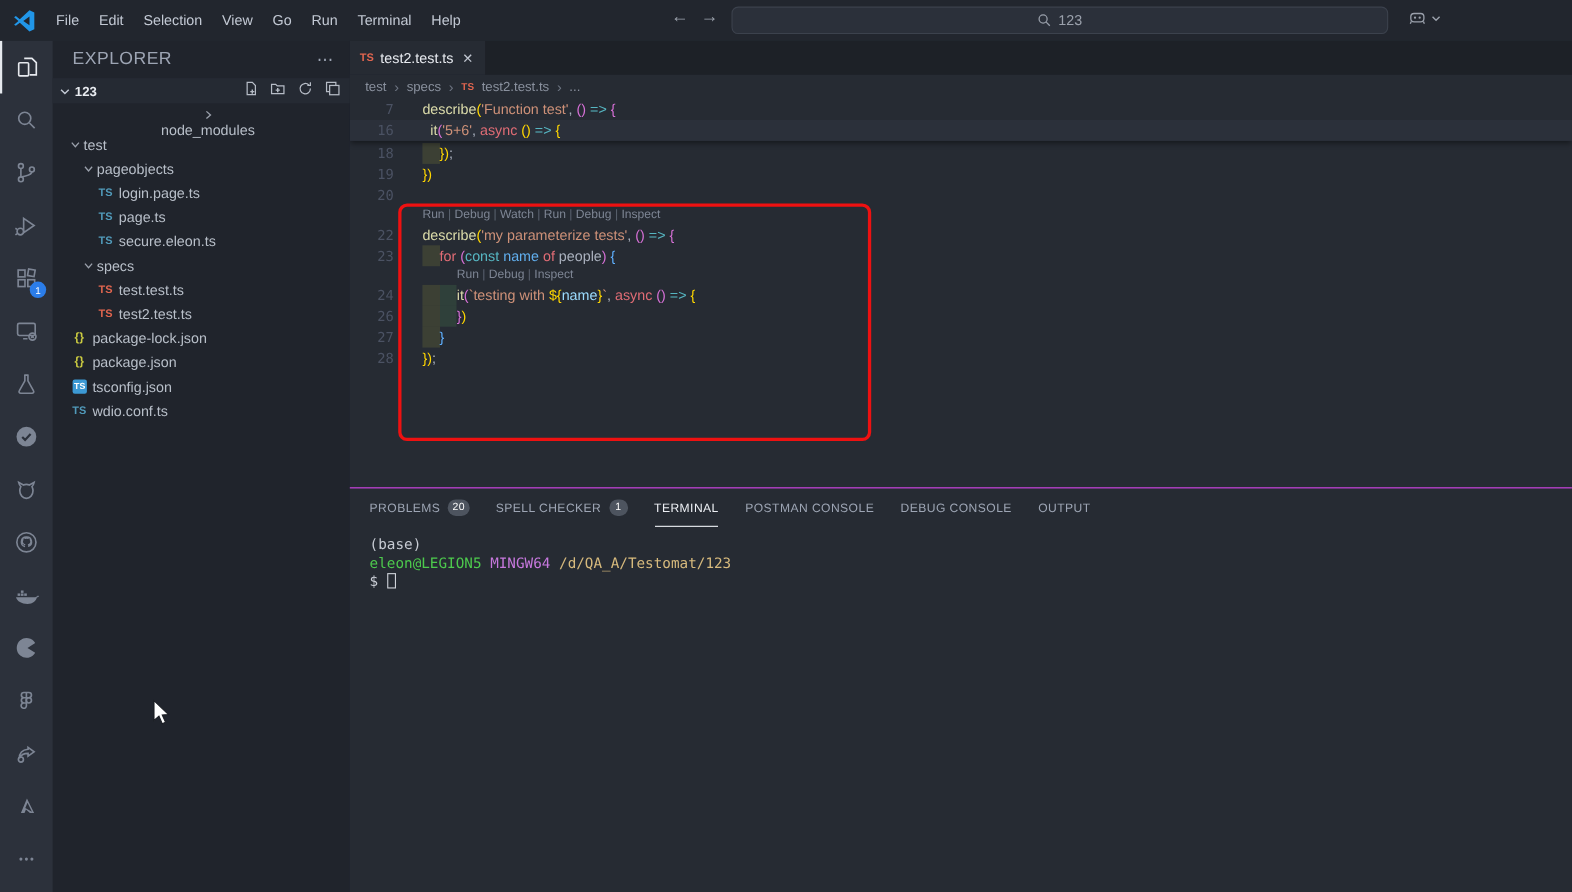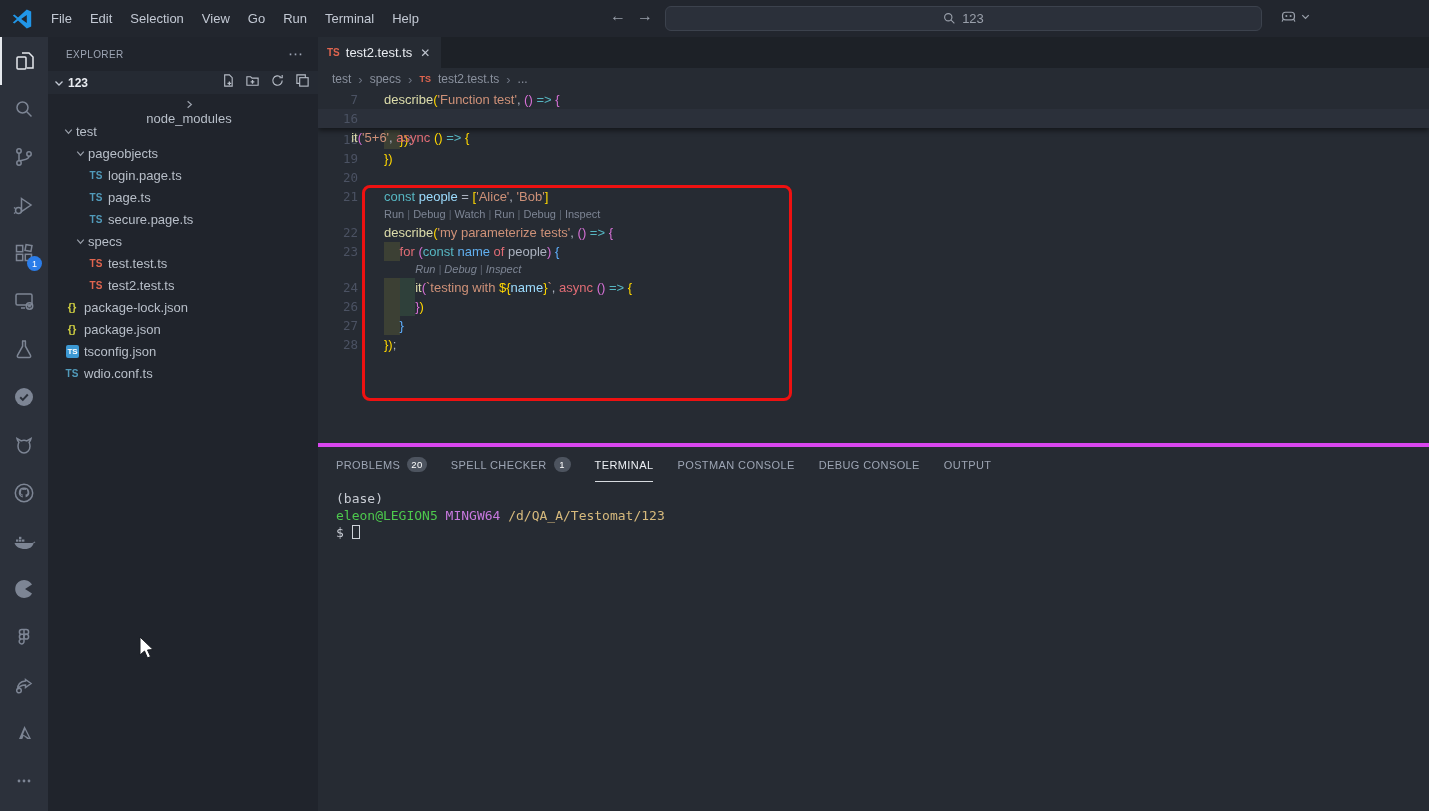--- a/index.html
+++ b/index.html
@@ -24,21 +24,21 @@
     background:#2c313b; display:flex; flex-direction:column; }
   .act-item { position:relative; width:48px; height:48px; display:flex; align-items:center; justify-content:center; }
   .act-item svg { width:24px; height:24px; }
   .act-item.active { border-left:2px solid #e6e9ee; }
   .act-badge { position:absolute; right:6px; bottom:6px; min-width:15px; height:15px; border-radius:8px;
     background:#2b7de9; color:#fff; font-size:9px; display:flex; align-items:center; justify-content:center; padding:0 3px; }
 
   
   #sidebar { position:absolute; left:48px; top:37px; width:270px; height:774px; background:#20242c; }
   #sidebar-header { height:34px; display:flex; align-items:center; justify-content:space-between; padding:0 14px 0 18px; }
-  #sidebar-title { color:#9da5b4; font-size:10px; letter-spacing:0.4px; }
+  #sidebar-title { color:#9da5b4; font-size:16px; letter-spacing:0.4px; }
   #sidebar-more { color:#9da5b4; font-size:15px; letter-spacing:1px; }
   #section-header { height:23px; background:#252a33; display:flex; align-items:center; padding:0 8px 0 4px; }
   #section-label { color:#e8ebf0; font-size:12px; font-weight:bold; margin-left:2px; }
   #section-actions { margin-left:auto; display:flex; gap:10px; }
   #section-actions svg { width:15px; height:15px; }
   #tree { margin-top:4px; }
   .tree-row { height:22px; display:flex; align-items:center; color:#b8bfc9; font-size:13px; cursor:default; }
   .tree-row .chev { width:16px; display:flex; justify-content:center; flex:none; }
   .tree-row .ficon { width:16px; text-align:center; font-weight:bold; font-size:10px; flex:none; margin-right:4px; }
   .ficon.ts-blue { color:#519aba; } .ficon.ts-orange { color:#e0654f; }
@@ -54,41 +54,41 @@
   #tab-label { color:#e8ebf0; font-size:13px; }
   #tab-close { color:#c0c6d0; font-size:12px; margin-left:2px; }
   #breadcrumb { height:22px; display:flex; align-items:center; padding-left:14px; color:#8a919e; font-size:12px; gap:7px; }
   #breadcrumb .bc-sep { color:#6d7482; font-size:13px; }
   #breadcrumb .ficon { font-weight:bold; font-size:9px; color:#e0654f; }
 
   #code-area { position:relative; height:353px; overflow:hidden; }
   #sticky { position:relative; z-index:5; box-shadow:0 3px 5px rgba(0,0,0,0.45); }
   #code-rows { margin-top:2px; }
   .crow { height:19px; display:flex; font-size:13px; line-height:19px; }
-  .crow.sticky16 { background:#2b303a;flex-direction:column; }
+  .crow.sticky16 { background:#2b303a; }
   .crow.current { background:#2d323c; }
   .gut { width:40px; flex:none; text-align:right; color:#4b5263; font-family:"DejaVu Sans Mono",monospace; font-size:12.5px; }
   .crow.current .gut { color:#c8ccd4; }
   .ctext { font-family:Liberation Sans, sans-serif; white-space:pre; margin-left:26px; }
   .iblk { display:inline-block; width:15.6px; height:19px; vertical-align:top; }
   .iblk.y { background:rgba(255,255,64,0.10); }
   .iblk.g { background:rgba(127,255,127,0.10); }
   .iblk.p { background:rgba(255,127,255,0.13); }
   .lrow { height:17px; line-height:16px; font-size:11px; padding-left:66px; color:#7d8594; }
   .lens { cursor:pointer; }
   .lsep { color:#5b6370; }
   .fn{color:#dcdcaa}.str{color:#ce9178}.kw{color:#e06c75}.kwc{color:#56b6c2}
   .var{color:#9cdcfe}.var2{color:#61afef}.op{color:#56b6c2}.w{color:#abb2bf}
   .b1{color:#ffd700}.b2{color:#d670d6}.b3{color:#5fb0ff}.cm{color:#707a8a}
   #red-box { position:absolute; left:44px; top:95px; width:430px; height:216px;
     border:3px solid #ee1111; border-radius:8px; z-index:10; }
 
   
   #panel { position:absolute; left:0; top:406px; width:1111px; height:368px;
-    border-top:4px solid #d946ef; background:#262b33; }
+    border-top:1px solid #d946ef; background:#262b33; }
   #panel-tabs { height:35px; display:flex; align-items:center; padding-left:18px; gap:24px; }
   .ptab { display:flex; align-items:center; gap:7px; color:#9da5b4; font-size:11px; letter-spacing:0.4px; height:100%; }
   .ptab.active { color:#eceff4; box-shadow:inset 0 -1px 0 #d7dbe0; }
   .pbadge { background:#4d545f; color:#fff; font-size:9.5px; min-width:17px; height:15px; border-radius:8px;
     display:flex; align-items:center; justify-content:center; padding:0 4px; }
   #terminal { padding:8px 0 0 18px; font-family:"DejaVu Sans Mono",monospace; font-size:13px; line-height:17px; }
   .tfg{color:#c8ccd4}.tgreen{color:#4dc94d}.tmagenta{color:#c678dd}.tyellow{color:#d7ba7d}
   .tcursor{display:inline-block;width:8px;height:14px;border:1px solid #cfd3da;vertical-align:-2px;}
 
   
@@ -298,21 +298,21 @@
       <div class="tree-row" style="padding-left: 40px;">
         <span class="ficon ts-blue">TS</span>
         <span>login.page.ts</span>
       </div>
       <div class="tree-row" style="padding-left: 40px;">
         <span class="ficon ts-blue">TS</span>
         <span>page.ts</span>
       </div>
       <div class="tree-row" style="padding-left: 40px;">
         <span class="ficon ts-blue">TS</span>
-        <span>secure.page.ts</span>
+        <span>secure.eleon.ts</span>
       </div>
       <div class="tree-row" style="padding-left: 24px;">
         <span class="chev">
           <svg width="13" height="13" viewBox="0 0 14 14" fill="none" stroke="#9aa0ab" stroke-width="1.3">
             <polyline points="3.5,5 7,9 10.5,5"></polyline>
           </svg>
         </span>
         <span>specs</span>
       </div>
       <div class="tree-row" style="padding-left: 40px;">
@@ -378,34 +378,30 @@
           <div class="ctext"><span class="iblk y"></span><span class="b1">})</span><span class="w">;</span></div>
         </div>
         <div class="crow">
           <div class="gut">19</div>
           <div class="ctext"><span class="b1">})</span></div>
         </div>
         <div class="crow">
           <div class="gut">20</div>
           <div class="ctext"></div>
         </div>
-        <div class="crow">
-          <div class="gut">21</div>
-          <div class="ctext"><span class="kwc">const</span><span class="w"> </span><span class="var">people</span><span class="w"> = </span><span class="b1">[</span><span class="str">'Alice'</span><span class="w">, </span><span class="str">'Bob'</span><span class="b1">]</span></div>
-        </div>
         <div class="lrow" style="padding-left: 66px;"><span class="lens">Run</span><span class="lsep"> | </span><span class="lens">Debug</span><span class="lsep"> | </span><span class="lens">Watch</span><span class="lsep"> | </span><span class="lens">Run</span><span class="lsep"> | </span><span class="lens">Debug</span><span class="lsep"> | </span><span class="lens">Inspect</span></div>
         <div class="crow">
           <div class="gut">22</div>
           <div class="ctext"><span class="fn">describe</span><span class="b1">(</span><span class="str">'my parameterize tests'</span><span class="w">, </span><span class="b2">()</span><span class="w"> </span><span class="op">=&gt;</span><span class="w"> </span><span class="b2">{</span></div>
         </div>
         <div class="crow">
           <div class="gut">23</div>
           <div class="ctext"><span class="iblk y"></span><span class="kw">for</span><span class="w"> </span><span class="b2">(</span><span class="kwc">const</span><span class="w"> </span><span class="var2">name</span><span class="w"> </span><span class="kw">of</span><span class="w"> </span><span class="w">people</span><span class="b2">)</span><span class="w"> </span><span class="b3">{</span></div>
         </div>
-        <div class="lrow" style="padding-left: 97.2px; font-style: italic;"><span class="lens">Run</span><span class="lsep"> | </span><span class="lens">Debug</span><span class="lsep"> | </span><span class="lens">Inspect</span></div>
+        <div class="lrow" style="padding-left: 97.2px;"><span class="lens">Run</span><span class="lsep"> | </span><span class="lens">Debug</span><span class="lsep"> | </span><span class="lens">Inspect</span></div>
         <div class="crow">
           <div class="gut">24</div>
           <div class="ctext"><span class="iblk y"></span><span class="iblk g"></span><span class="fn">it</span><span class="b2">(</span><span class="str">`testing with </span><span class="b1">${</span><span class="var">name</span><span class="b1">}</span><span class="str">`</span><span class="w">, </span><span class="kw">async</span><span class="w"> </span><span class="b2">()</span><span class="w"> </span><span class="op">=&gt;</span><span class="w"> </span><span class="b1">{</span></div>
         </div>
         <div class="crow">
           <div class="gut">26</div>
           <div class="ctext"><span class="iblk y"></span><span class="iblk g"></span><span class="b2">}</span><span class="b1">)</span></div>
         </div>
         <div class="crow">
           <div class="gut">27</div>

